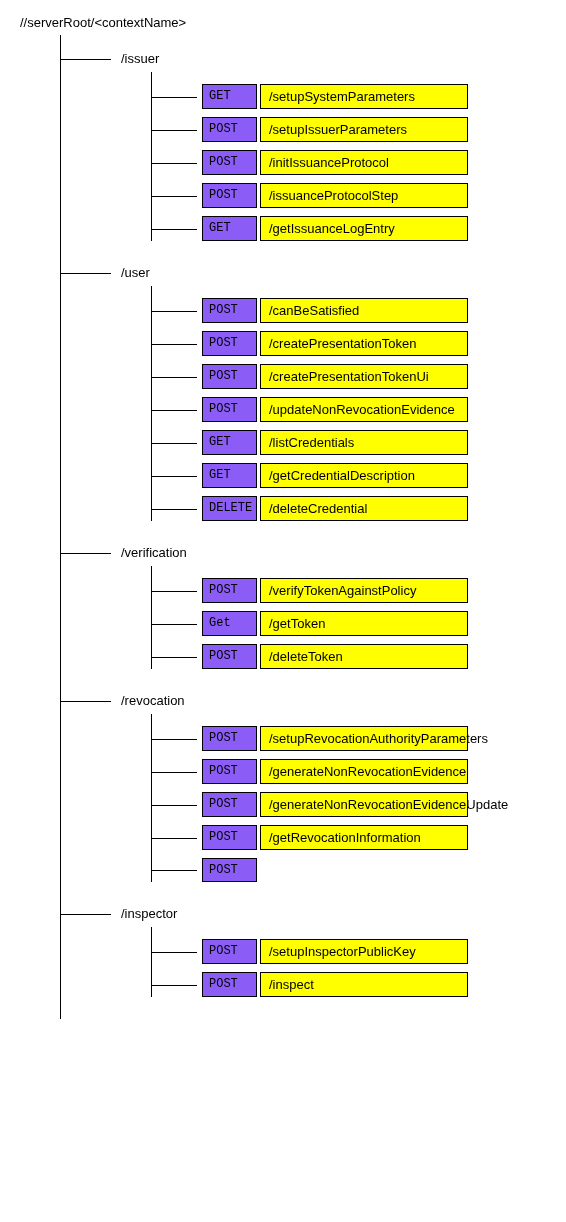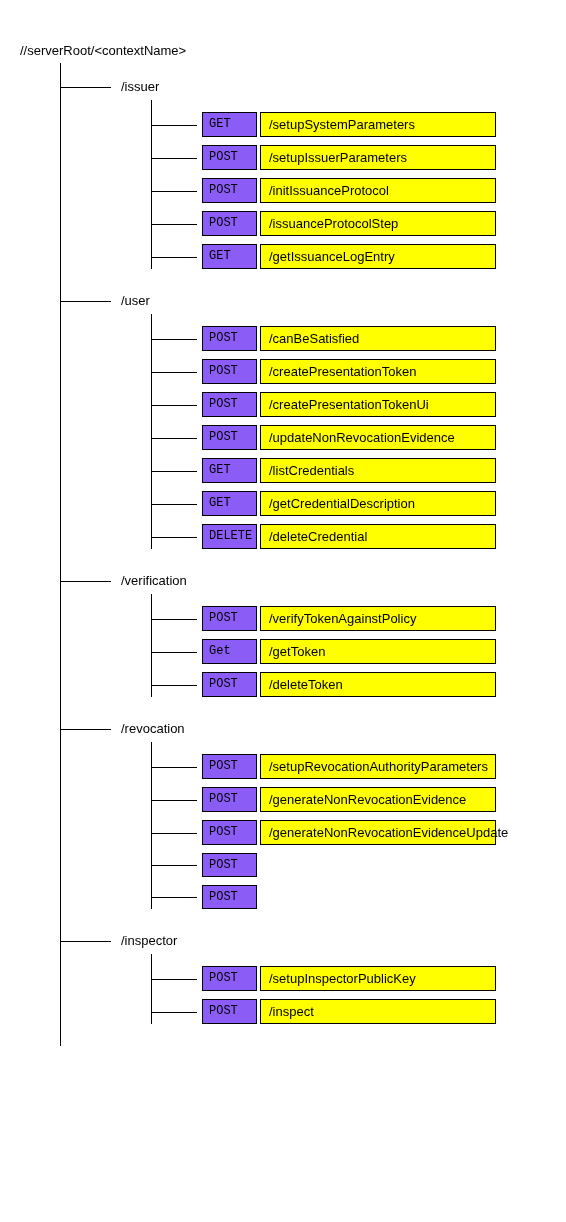--- a/index.html
+++ b/index.html
@@ -8,21 +8,20 @@
     color: #000;
     background: #fff;
     margin: 0;
     padding: 10px 20px;
     width: 566px;
     box-sizing: border-box;
   }
   .root {
     padding-top: 5px;
     padding-bottom: 5px;
-    margin-top: 28px;
   }
   .sections {
     margin-left: 40px;
     border-left: 1px solid #000;
     padding-top: 10px;
     padding-bottom: 4px;
   }
   .sections > .section:last-child {
     position: relative;
   }
@@ -69,21 +68,21 @@
     padding: 4px 6px;
     width: 55px;
     box-sizing: border-box;
     margin-right: 3px;
   }
   .path {
     background: #ffff00;
     border: 1px solid #000;
     font-size: 13px;
     padding: 4px 8px;
-    width: 236px;
+    width: 208px;
     box-sizing: border-box;
   }
   
 </style>
 </head>
 <body>
 
 <div class="root">//serverRoot/&lt;contextName&gt;</div>
 <div class="sections" id="sections">
     <div class="section">
@@ -171,20 +170,21 @@
         <div class="endpoint">
           <div class="method">POST</div>
           <div class="path">/generateNonRevocationEvidence</div>
         </div>
         <div class="endpoint">
           <div class="method">POST</div>
           <div class="path">/generateNonRevocationEvidenceUpdate</div>
         </div>
         <div class="endpoint">
           <div class="method">POST</div>
+          <div class="path">/getRevocationInformation</div>
         </div>
         <div class="endpoint">
           <div class="method">POST</div>
         </div>
       </div>
     </div>
     <div class="section">
       <div class="section-title">/inspector</div>
       <div class="endpoints">
         <div class="endpoint">

